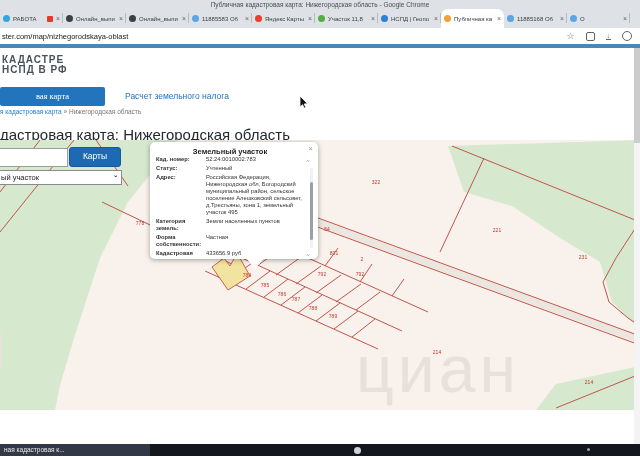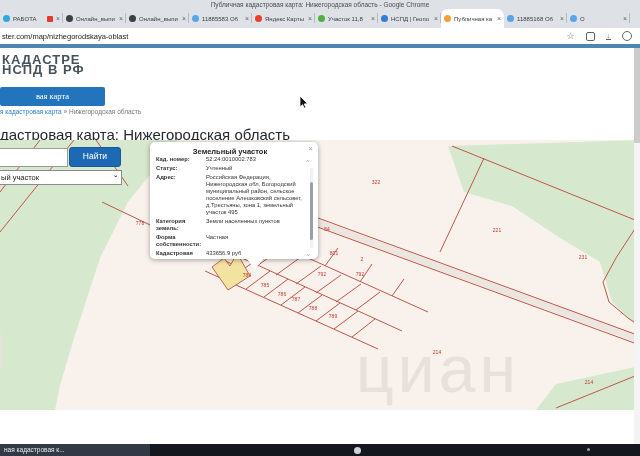--- a/index.html
+++ b/index.html
@@ -20,21 +20,21 @@
   .tab-badge{width:6px;height:6px;background:#e33b2e;border-radius:1px;flex:0 0 auto;}
   .urlbar{position:absolute;left:0;top:28px;width:640px;height:32px;background:#fff;}
   .url-text{position:absolute;left:2px;top:4px;font-size:7.5px;color:#202124;}
   .ub-icons{position:absolute;right:8px;top:2px;display:flex;gap:11px;align-items:center;height:12px;}
   .star{font-size:9px;color:#5f6368;line-height:10px;}
   .shortcut-box{width:7px;height:7px;border:1.2px solid #5f6368;border-radius:2px;}
   .dl{font-size:7px;color:#5f6368;border-bottom:1.4px solid #5f6368;line-height:7px;padding:0 1px;}
   .profile-c{width:8px;height:8px;border:1.3px solid #5f6368;border-radius:50%;}
   .bluebar{position:absolute;left:0;top:44px;width:640px;height:4px;background:#4d87b3;}
   
-  .logo{position:absolute;left:2px;top:55px;font-size:13px;font-weight:bold;color:#46525c;
+  .logo{position:absolute;left:2px;top:55px;font-size:10px;font-weight:bold;color:#46525c;
         letter-spacing:1px;line-height:10px;}
   .nav-btn{position:absolute;left:0;top:87px;width:105px;height:19px;background:#2275bc;
            border-radius:2px;color:#fff;font-size:8.5px;text-align:center;line-height:19px;font-family:Liberation Serif, serif;}
   .nav-link{position:absolute;left:125px;top:87px;font-size:8.5px;color:#2275bc;line-height:19px;}
   .crumbs{position:absolute;left:0;top:108px;font-size:6.5px;color:#777;}
   .crumbs .bc-link{color:#2d7fc1;}
   .h1{position:absolute;left:0;top:126px;font-size:15px;color:#24292e;}
   
   .map{position:absolute;left:0;top:140px;width:640px;height:270px;overflow:hidden;background:#f8f1ec;}
   .map svg{position:absolute;left:0;top:0;}
@@ -152,20 +152,21 @@
       <span class="profile-c"></span>
     </span>
   </div>
   <div class="bluebar"></div>
 
   <div class="logo">
     <div>КАДАСТРЕ</div>
     <div>НСПД В РФ</div>
   </div>
   <div class="nav-btn">вая карта</div>
+  <div class="nav-link">Расчет земельного налога</div>
   <div class="crumbs">
     <span class="bc-link">я кадастровая карта</span>
     <span>»</span>
     <span>Нижегородская область</span>
   </div>
   <div class="h1">дастровая карта: Нижегородская область</div>
 
   <div class="map">
     <svg width="640" height="270" viewBox="0 0 640 270">
       <rect x="0" y="0" width="640" height="270" fill="#f8f1ec"></rect>
@@ -206,21 +207,21 @@
           <text x="282" y="156">786</text>
           <text x="296" y="161">787</text>
           <text x="313" y="170">788</text>
           <text x="333" y="178">789</text>
           <text x="437" y="214">214</text>
           <text x="589" y="244">214</text>
         </g>
     </svg>
 
     <input class="search-input" value="" style="">
-    <div class="find-btn">Найти</div>
+    <div class="find-btn">Карты</div>
     <div class="sel">
       <span>ый участок</span>
       <span class="chev">ˇ</span>
     </div>
 
     <div class="popup">
       <div class="popup-close">×</div>
       <div class="popup-title">Земельный участок</div>
       <div id="popup-rows">
           <div class="prow">

